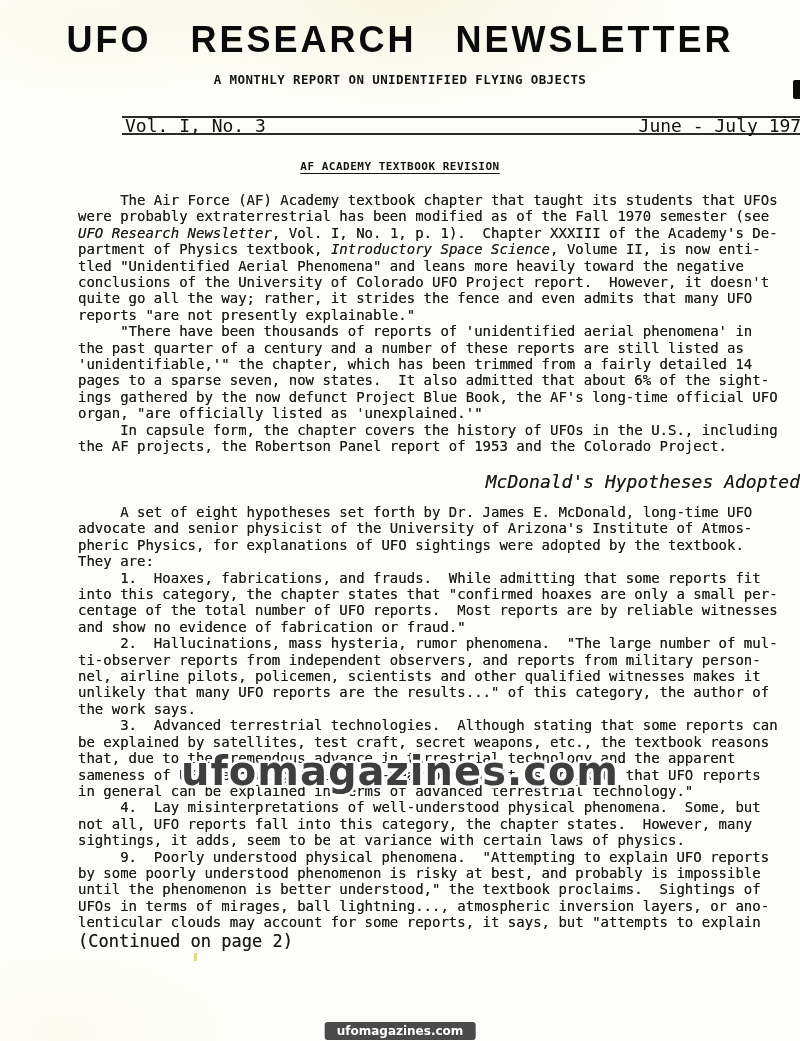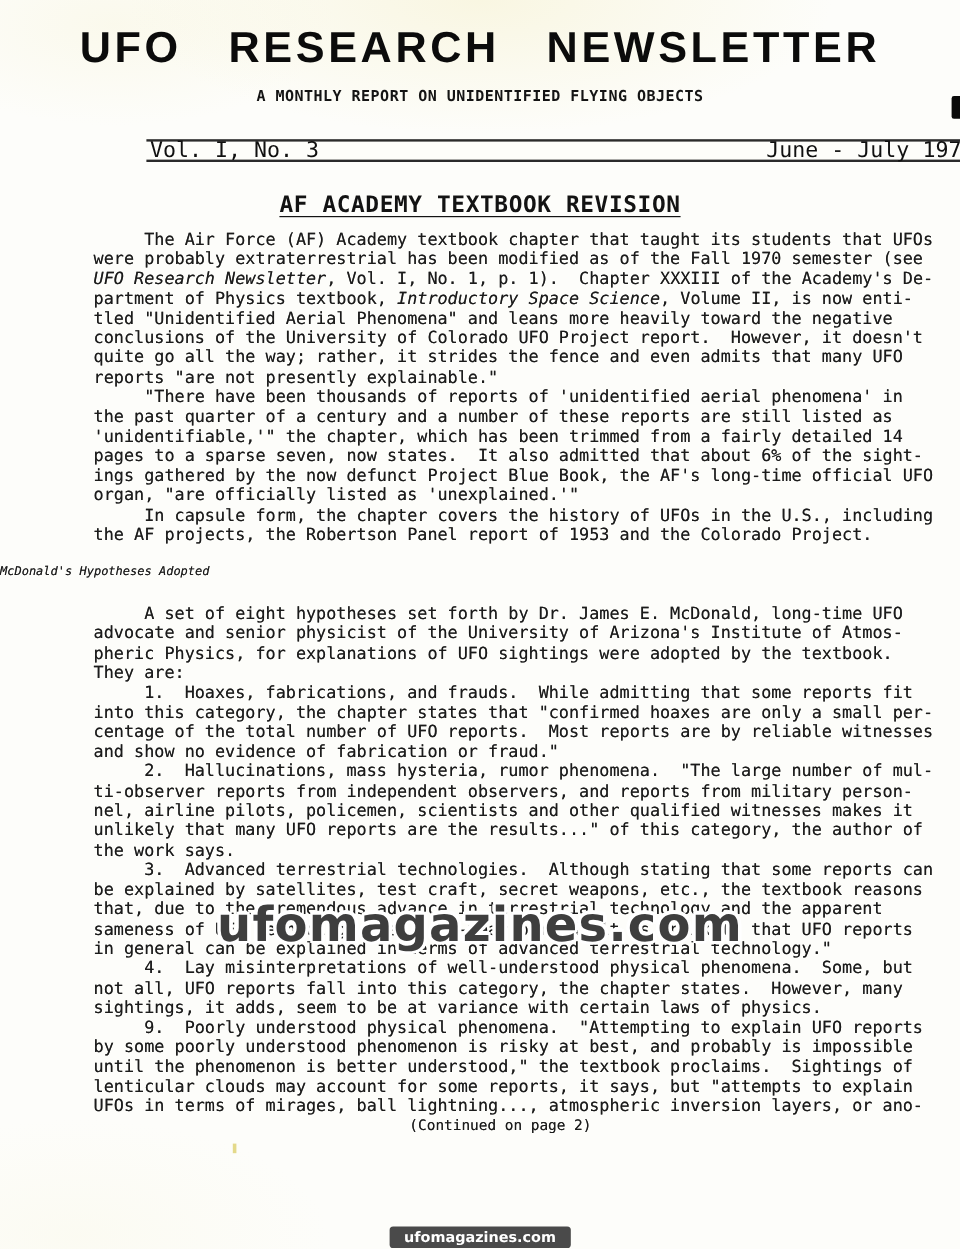--- a/index.html
+++ b/index.html
@@ -25,39 +25,39 @@
   .vol-band{
     position:absolute;top:116px;left:75px;width:693px;height:19px;
     border-top:2px solid #2b2b2b;border-bottom:2px solid #2b2b2b;
     display:flex;justify-content:space-between;align-items:center;
     font-weight:normal;font-size:18px;color:#101010;padding:0 3px;
     box-sizing:border-box;
     margin-left:47px;
   }
   .section-heading{
     position:absolute;top:160px;left:0;right:0;text-align:center;
-    font-weight:bold;font-size:19px;letter-spacing:0.5px;color:#131313;
+    font-weight:bold;font-size:11px;letter-spacing:0.5px;color:#131313;
     text-decoration:underline;text-underline-offset:3px;
   }
   .body-block{position:absolute;left:78px;width:690px;}
   #part1{top:192px;}
   #part2{top:504px;}
   .tl{
     white-space:pre;font-size:14px;line-height:16.4px;color:#1b1b1b;
     text-shadow:0 0 0.4px rgba(20,20,20,0.7);
   }
   .tl i{font-style:italic;}
   .sub-heading{
-    position:absolute;top:471px;left:0;right:0;text-align:left;
-    font-style:italic;font-size:10px;color:#1b1b1b;
+    position:absolute;top:471px;left:0;right:0;text-align:right;
+    font-style:italic;font-size:18px;color:#1b1b1b;
     text-shadow:0 0 0.4px rgba(20,20,20,0.7);
   }
   .continued{
-    position:absolute;top:931px;left:78px;width:678px;text-align:center;
-    font-size:12px;color:#1b1b1b;text-shadow:0 0 0.4px rgba(20,20,20,0.7);
+    position:absolute;top:931px;left:78px;width:678px;text-align:left;
+    font-size:17px;color:#1b1b1b;text-shadow:0 0 0.4px rgba(20,20,20,0.7);
   }
   .wm-center{
     position:absolute;top:748px;left:0;right:0;text-align:center;
     font-family:"DejaVu Sans", sans-serif;font-weight:bold;
     font-size:40px;letter-spacing:1px;color:rgba(62,62,62,0.88);
     text-shadow:
       -2px -2px 0 #fff, 2px -2px 0 #fff, -2px 2px 0 #fff, 2px 2px 0 #fff,
       0 -3px 0 #fff, 0 3px 0 #fff, -3px 0 0 #fff, 3px 0 0 #fff;
   }
   .wm-bottom{
@@ -130,22 +130,22 @@
       <div class="tl">be explained by satellites, test craft, secret weapons, etc., the textbook reasons</div>
       <div class="tl">that, due to the tremendous advance in terrestrial technology and the apparent</div>
       <div class="tl">sameness of UFO technology over a 25-year period, it is unlikely that UFO reports</div>
       <div class="tl">in general can be explained in terms of advanced terrestrial technology."</div>
       <div class="tl">     4.  Lay misinterpretations of well-understood physical phenomena.  Some, but</div>
       <div class="tl">not all, UFO reports fall into this category, the chapter states.  However, many</div>
       <div class="tl">sightings, it adds, seem to be at variance with certain laws of physics.</div>
       <div class="tl">     9.  Poorly understood physical phenomena.  "Attempting to explain UFO reports</div>
       <div class="tl">by some poorly understood phenomenon is risky at best, and probably is impossible</div>
       <div class="tl">until the phenomenon is better understood," the textbook proclaims.  Sightings of</div>
+      <div class="tl">UFOs in terms of mirages, ball lightning..., atmospheric inversion layers, or ano-</div>
       <div class="tl">lenticular clouds may account for some reports, it says, but "attempts to explain</div>
-      <div class="tl">UFOs in terms of mirages, ball lightning..., atmospheric inversion layers, or ano-</div>
     </div>
 
   <div class="continued">(Continued on page 2)</div>
 
   <div class="wm-center" style="color: rgb(62, 62, 62);">ufomagazines.com</div>
 
   <div class="wm-bottom" style="background: rgb(74, 74, 74);">ufomagazines.com</div>
 
   <div class="scan-mark-right"></div>
   <div class="scan-tick"></div>

